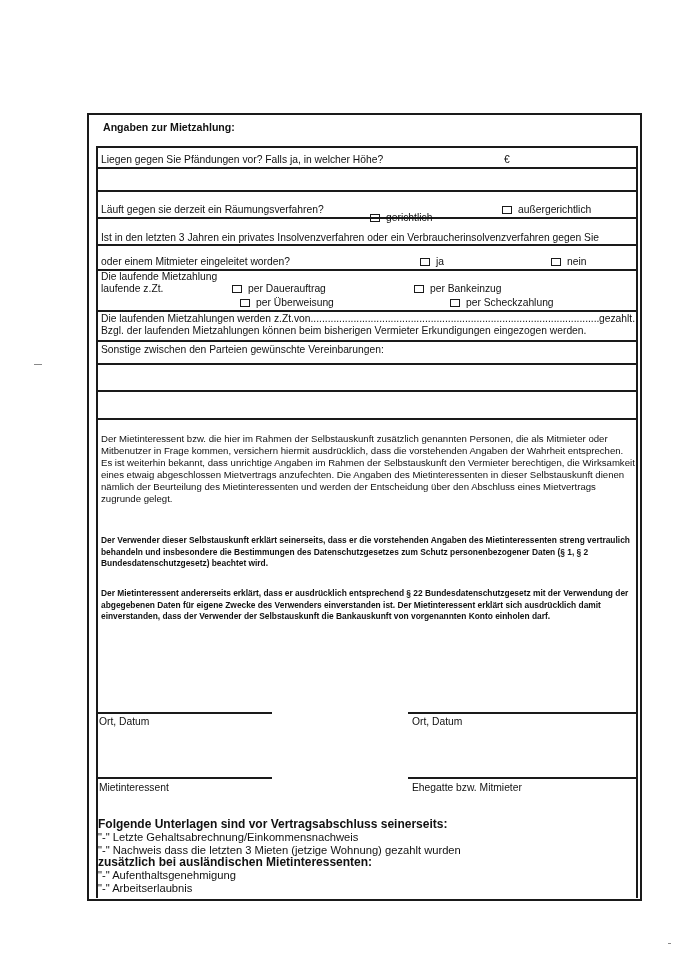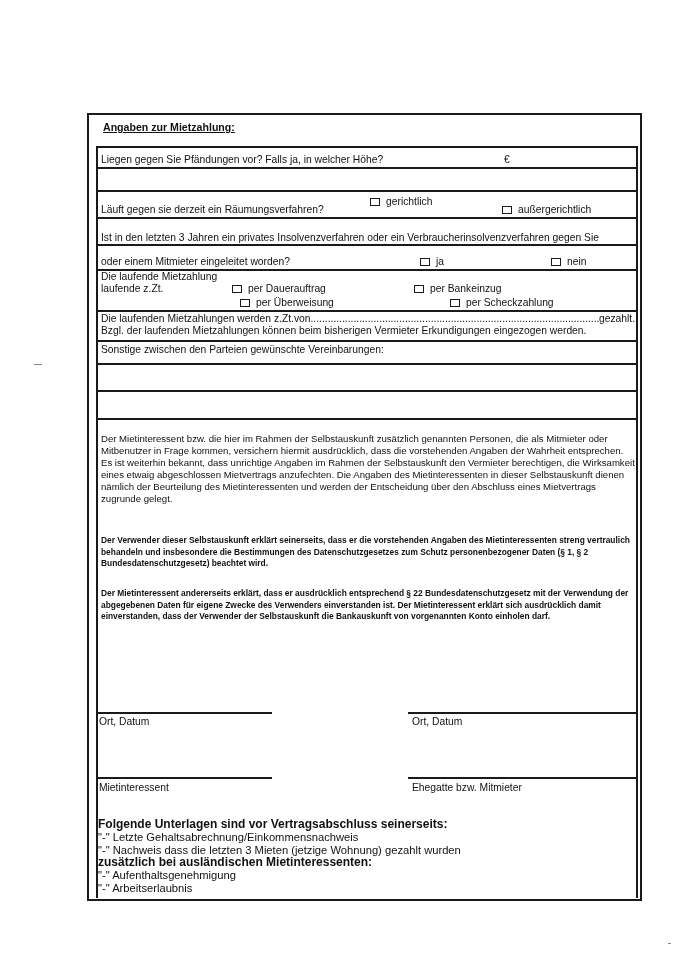--- a/index.html
+++ b/index.html
@@ -10,21 +10,21 @@
   }
   .abs { position: absolute; }
   .outer-frame {
     position: absolute; left: 87px; top: 113px; width: 555px; height: 788px;
     border: 2px solid #1a1a1a; box-sizing: border-box;
   }
   .inner-left { position: absolute; left: 96px; top: 146px; width: 2px; height: 752px; background: #1a1a1a; }
   .inner-right { position: absolute; left: 636px; top: 146px; width: 2px; height: 752px; background: #1a1a1a; }
   .hline { position: absolute; height: 2px; background: #1a1a1a; }
   .t { position: absolute; font-size: 10.3px; line-height: 12px; white-space: nowrap; }
-  .b { font-weight: bold; text-decoration: underline; }
+  .b { font-weight: bold; }
   .cb {
     display: inline-block; width: 10px; height: 8px; border: 1.2px solid #1a1a1a;
     box-sizing: border-box; vertical-align: -1px; margin-right: 6px;
   }
   .cbwrap { position: absolute; font-size: 10.3px; line-height: 12px; white-space: nowrap; }
   .para {
     position: absolute; left: 101px; width: 534px; font-size: 9.6px; line-height: 12px;
   }
   .para.bold { font-weight: bold; font-size: 8.4px; line-height: 11.5px; }
   .docs { position: absolute; left: 98px; font-size: 11.2px; line-height: 12.3px; white-space: nowrap; }
@@ -51,21 +51,21 @@
 <div class="hline" style="left:96px; top:363px; width:542px;"></div>
 <div class="hline" style="left:96px; top:390px; width:542px;"></div>
 <div class="hline" style="left:96px; top:418px; width:542px;"></div>
 
 <div class="t" style="left:101px; top:154px;">Liegen gegen Sie Pfändungen vor? Falls ja, in welcher Höhe?</div>
 <div class="t" style="left:504px; top:154px;">€</div>
 <div class="abs" style="left:515px; top:153px; width:118px; height:13px;"></div>
 <div class="abs" style="left:99px; top:169px; width:535px; height:20px;"></div>
 
 <div class="t" style="left:101px; top:204px;">Läuft gegen sie derzeit ein Räumungsverfahren?</div>
-<div class="cbwrap" style="left:370px; top:196px;">
+<div class="cbwrap" style="left:370px; top:212px;">
   <span class="cb"></span><span>gerichtlich</span>
 </div>
 <div class="cbwrap" style="left:502px; top:204px;">
   <span class="cb"></span><span>außergerichtlich</span>
 </div>
 
 <div class="t" style="left:101px; top:232px;">Ist in den letzten 3 Jahren ein privates Insolvenzverfahren oder ein Verbraucherinsolvenzverfahren gegen Sie</div>
 <div class="t" style="left:101px; top:256px;">oder einem Mitmieter eingeleitet worden?</div>
 <div class="cbwrap" style="left:420px; top:256px;">
   <span class="cb"></span><span>ja</span>

